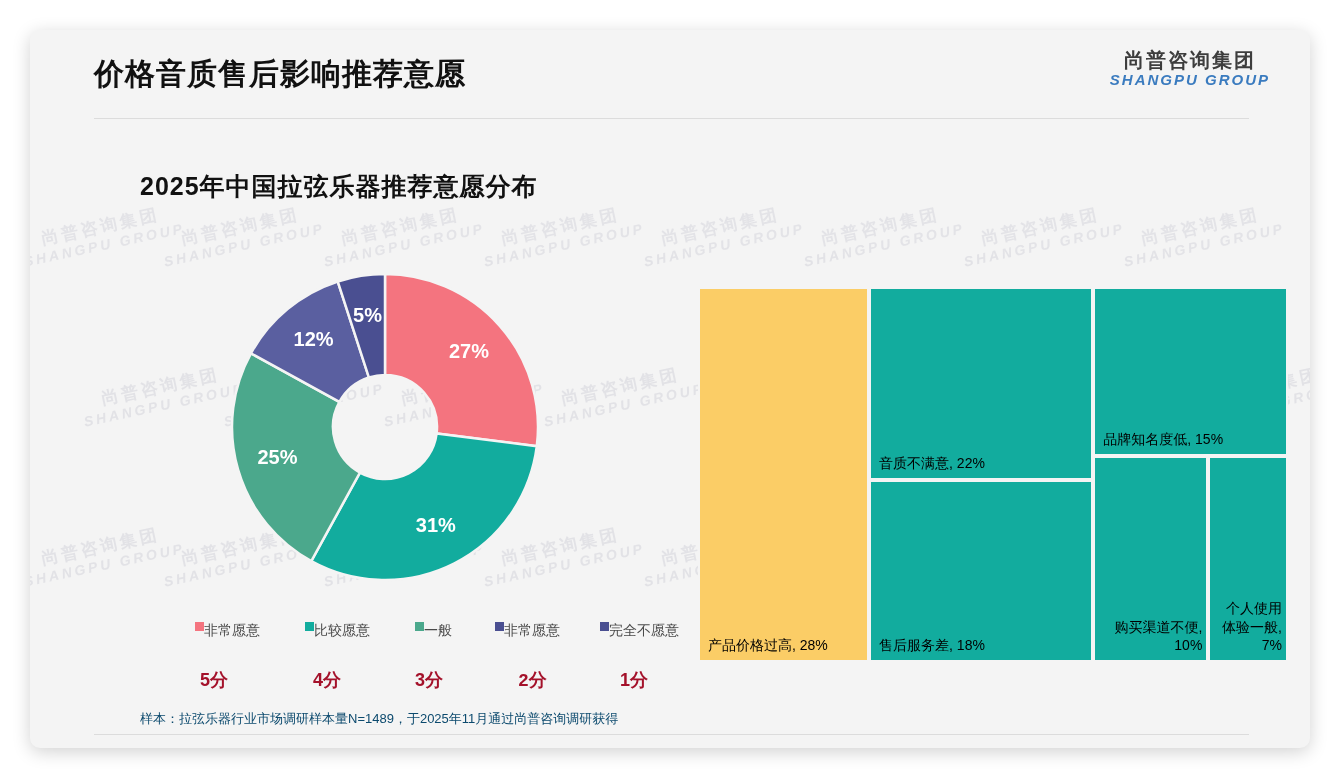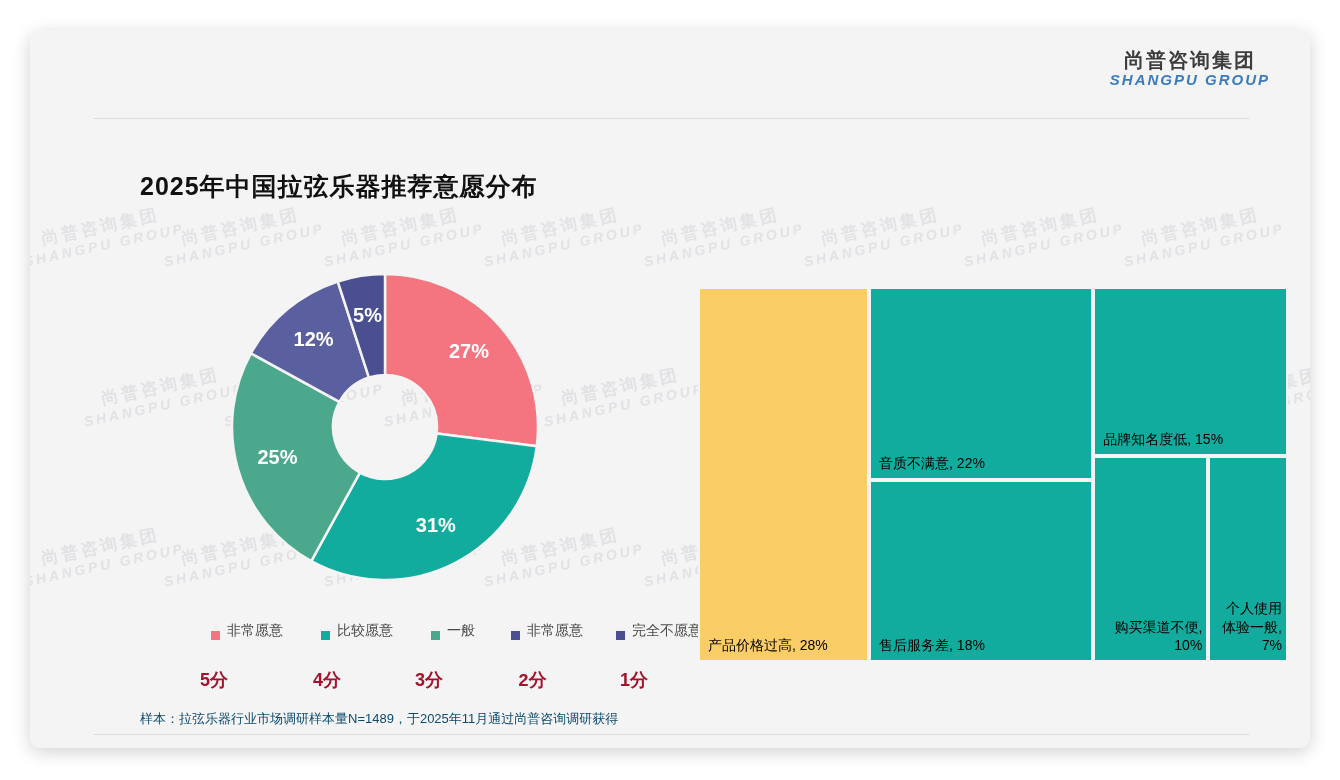--- a/index.html
+++ b/index.html
@@ -132,24 +132,23 @@
   #donut-legend {
     position: absolute;
     left: 135px;
     top: 500px;
     width: 530px;
     height: 26px;
   }
   .legend-item {
     position: absolute;
     display: flex;
-    align-items: flex-end;
-    gap: 7px;
+    align-items: flex-start;
+    gap: 0;
     white-space: nowrap;
-    margin-left: 16px;
   }
   .legend-swatch {
     width: 9px;
     height: 9px;
     flex: 0 0 9px;
   }
   .legend-text {
     font-size: 14px;
     color: #4a4a4a;
   }
@@ -227,20 +226,21 @@
     height: 45px;
     z-index: 2;
   }
 </style>
 </head>
 <body>
 
 <div id="slide-card">
 
   <div id="header">
+    <div id="header-title">价格音质售后影响推荐意愿</div>
     <div id="logo-block">
       <div id="logo-cn">尚普咨询集团</div>
       <div id="logo-en">SHANGPU GROUP</div>
     </div>
     <div id="header-rule"></div>
   </div>
 
   <div id="watermark-layer">
       <div class="watermark" style="left: -10px; top: 95px;">
         <span class="wm-cn">尚普咨询集团</span>

